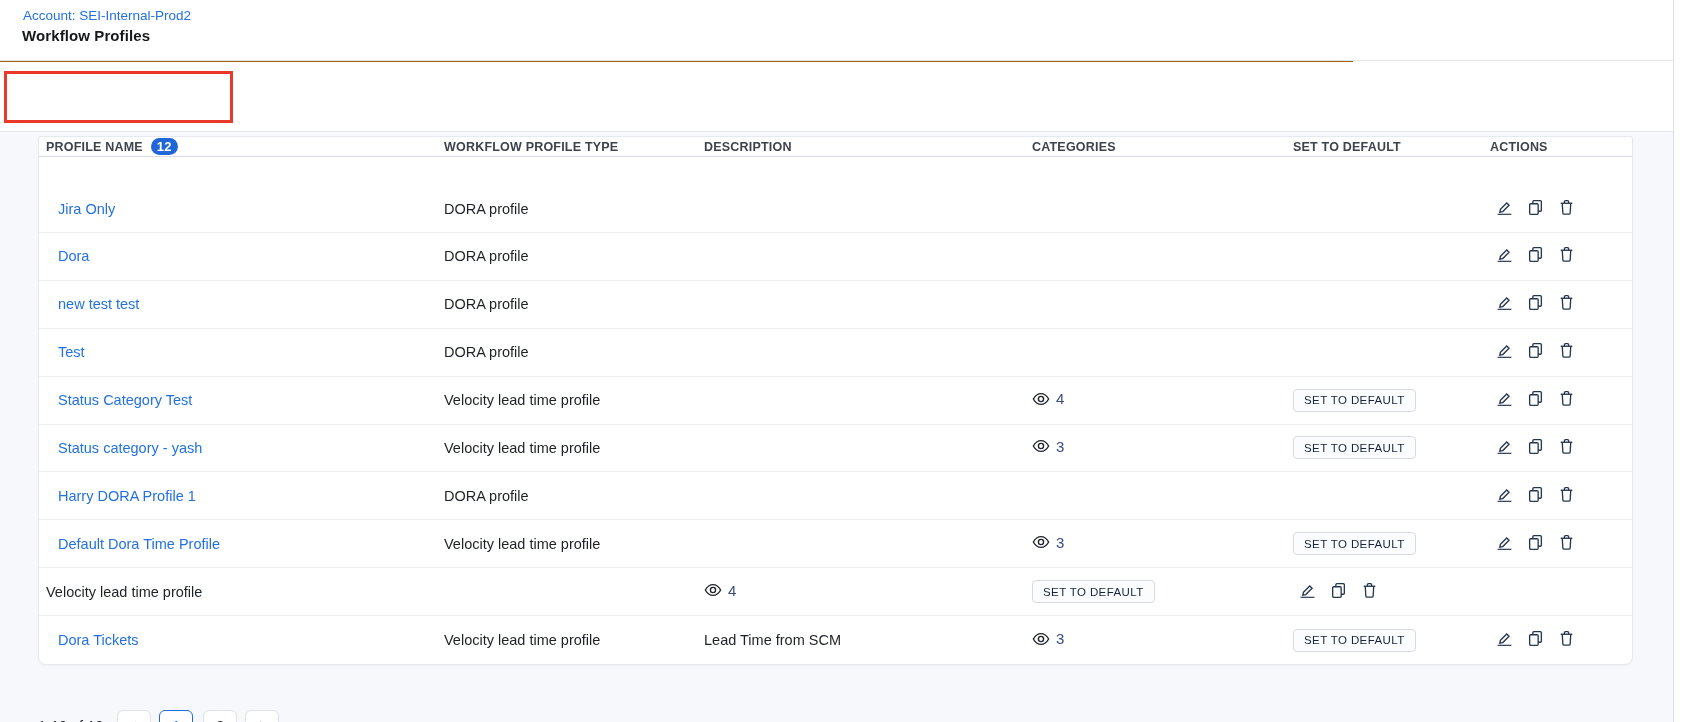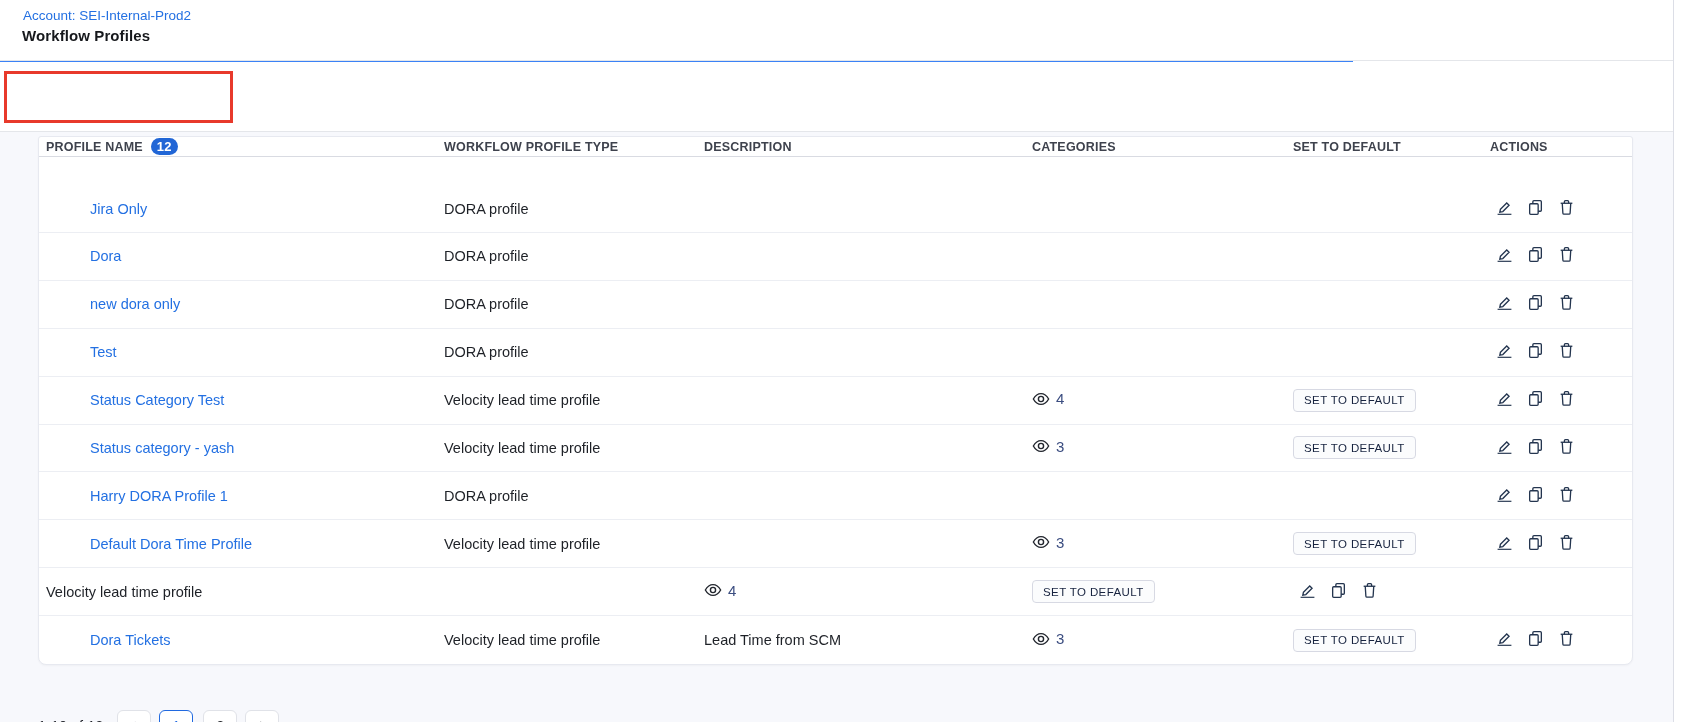--- a/index.html
+++ b/index.html
@@ -1,18 +1,18 @@
 <!DOCTYPE html>
 <html><head>
 <meta charset="utf-8">
 <style>
   * { margin: 0; padding: 0; box-sizing: border-box; }
   html, body { width: 1685px; height: 722px; background: #ffffff; overflow: hidden;
     font-family: "Liberation Sans", "DejaVu Sans", sans-serif; }
-  .page { position: relative; width: 1353px; height: 722px; background: #3b82f6; }
+  .page { position: relative; width: 1353px; height: 722px; background: #a16207; }
 
   
   .header-band { position: absolute; left: 0; top: 0; width: 1673px; height: 61px;
     background: #fff; border-bottom: 1px solid #e4e6ea; }
   .account-link { position: absolute; left: 23px; top: 8px; font-size: 13.5px; color: #2370e2; cursor: pointer; }
   .page-title { position: absolute; left: 22px; top: 27px; font-size: 15px; font-weight: 700; color: #16181c; letter-spacing: 0.1px; }
 
   .toolbar-band { position: absolute; left: 0; top: 62px; width: 1673px; height: 70px;
     background: #fff; border-bottom: 1px solid #e4e6ea; }
   .content-bg { position: absolute; left: 0; top: 132px; width: 1673px; height: 590px; background: #f7f8fc; }
@@ -40,21 +40,21 @@
   .count-badge { background: #2166d6; color: #fff; font-size: 13px; font-weight: 700;
     min-width: 25px; height: 17px; border-radius: 9px; display: inline-flex;
     align-items: center; justify-content: center; padding: 0 6px; }
 
   .tbody { flex: 1; display: flex; flex-direction: column; }
   .tr { display: grid; grid-template-columns: 398px 260px 328px 261px 197px 1fr;
     height: 47.9px; align-items: center; border-bottom: 1px solid #eceef3; }
   .tr:last-child { border-bottom: none; }
   .td { padding-left: 7px; font-size: 14.5px; color: #1e2127; overflow: hidden; white-space: nowrap; }
   .td.name-cell { padding-left: 19px; }
-  .profile-link { color: #2370e2; cursor: pointer; text-decoration: none; margin-left: 32px; }
+  .profile-link { color: #2370e2; cursor: pointer; text-decoration: none; }
   .cat-wrap { display: inline-flex; align-items: center; gap: 6px; }
   .cat-count { font-size: 15px; color: #3b4d80; font-weight: 500; }
   .default-badge { display: inline-flex; align-items: center; height: 23px; padding: 0 10px;
     border: 1px solid #d7d9e3; border-radius: 4px; background: #fbfcfd;
     font-size: 11.5px; font-weight: 500; color: #17233f; letter-spacing: 0.4px; }
   .actions-wrap { display: inline-flex; align-items: center; gap: 14px; padding-left: 6px; }
   .action-btn { background: none; border: none; cursor: pointer; padding: 0; display: inline-flex; }
 
   
   .pagination { position: absolute; left: 38px; top: 710px; width: 1595px; height: 31px;
@@ -194,21 +194,21 @@
                     <path d="M6 4V2.6a1 1 0 0 1 1-1h2a1 1 0 0 1 1 1V4"></path>
                 <path d="M4 4l.6 9.4a1 1 0 0 0 1 .9h4.8a1 1 0 0 0 1-.9L12 4"></path>
               </svg>
             </span>
           </button>
         </span>
       </div>
     </div>
         <div class="tr">
       <div class="td name-cell">
-        <a class="profile-link">new dora only</a>
+        <a class="profile-link">new test test</a>
       </div>
       <div class="td">DORA profile</div>
       <div class="td"></div>
       <div class="td">
         
       </div>
       <div class="td">
         
       </div>
       <div class="td">

